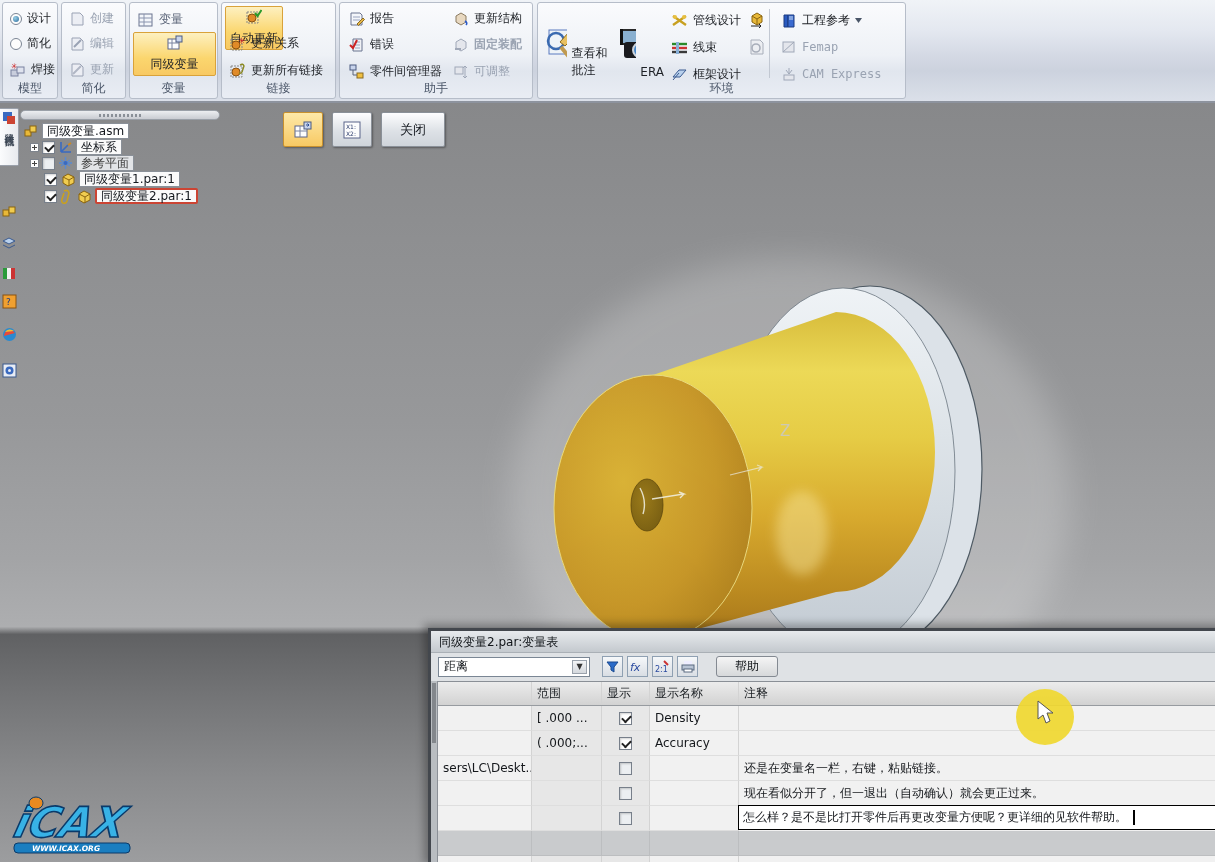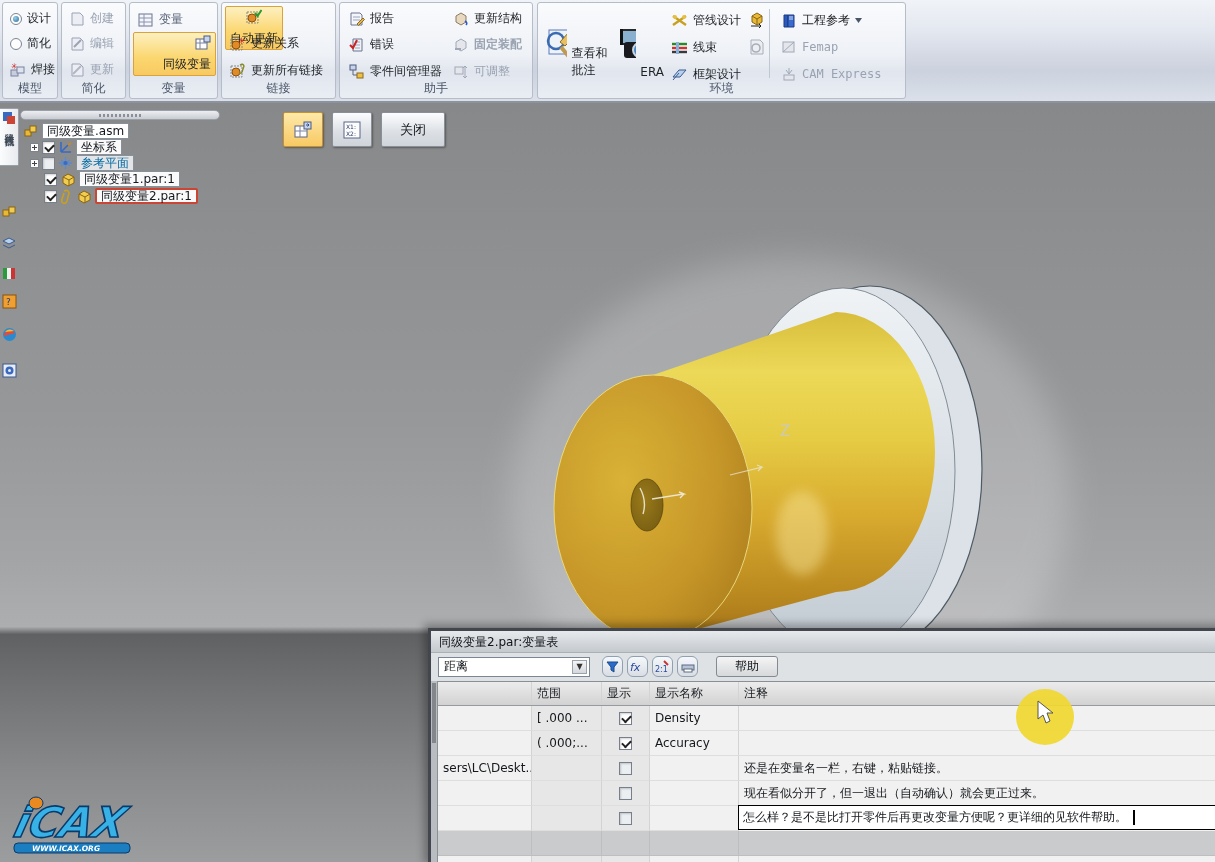--- a/index.html
+++ b/index.html
@@ -39,21 +39,21 @@
   #edge-tab .vtext { writing-mode:vertical-rl; font-size:10px; color:#3c4654; letter-spacing:1px; overflow:hidden; height:40px; }
   .edge-ic { position:absolute; left:2px; width:15px; height:15px; border-radius:2px; }
 
   
   #grip { position:absolute; left:20px; top:7px; width:200px; height:10px; border-radius:5px;
     background:linear-gradient(180deg,#eceef1,#c9ccd2); border:1px solid #9aa0a8; }
   #grip::after { content:""; position:absolute; left:78px; top:3px; width:44px; height:3px;
     background:repeating-linear-gradient(90deg,#8a9098 0 2px,transparent 2px 4px); }
   .titem { position:absolute; display:flex; align-items:center; gap:3px; font-size:12px; height:16px; }
   .tlabel { background:#fafafa; border:1px solid #8a9098; padding:0 4px; line-height:14px; height:16px; color:#14181e; white-space:nowrap; }
-  .tlabel.dis { color:#0369a1; background:#e2e4e7; }
+  .tlabel.dis { color:#404040; background:#e2e4e7; }
   .tlabel.sel { border:2px solid #cc4433; border-radius:2px; line-height:12px; }
   .expander { width:9px; height:9px; border:1px solid #7d838c; background:#fdfdfd; position:relative; flex:none; }
   .expander::before,.expander::after { content:""; position:absolute; background:#444; }
   .expander::before { left:1px; right:1px; top:3px; height:1px; }
   .expander::after { top:1px; bottom:1px; left:3px; width:1px; }
   .cb { width:13px; height:13px; border:1px solid #777f8a; background:#fff; position:relative; flex:none;
     box-shadow:inset 1px 1px 2px rgba(0,0,0,.18); }
   .cb.un { background:#eceff2; }
   .cb.checked::after { content:""; position:absolute; left:2px; top:2.5px; width:7px; height:4px;
     border-left:2px solid #222; border-bottom:2px solid #222; transform:rotate(-45deg); }
@@ -70,21 +70,21 @@
   #dialog { position:absolute; left:428px; top:628px; width:800px; height:240px;
     border-left:3px solid #43474d; border-top:3px solid #43474d; background:#dfe2e5; box-shadow:-4px -4px 8px rgba(0,0,0,.3); }
   #dlg-title { height:22px; background:linear-gradient(180deg,#e7eaed,#c4c9ce); border-bottom:1px solid #aab0b6;
     font-size:12px; color:#101418; line-height:22px; padding-left:8px; }
   #dlg-toolbar { height:27px; display:flex; align-items:center; gap:4px; padding-left:7px; background:#dfe2e5; }
   #dlg-filter { width:152px; height:20px; background:#fff; border:1px solid #7a8694; font-size:12px; color:#101418;
     display:flex; align-items:center; padding-left:5px; position:relative; }
   #dlg-filter .dd-arrow { position:absolute; right:2px; top:2px; width:15px; height:14px;
     background:linear-gradient(180deg,#f4f5f7,#d4d8dd); border:1px solid #9aa2ac; font-size:8px; color:#333;
     display:flex; align-items:center; justify-content:center; }
-  .tbtn { width:21px; height:21px; border:1px solid #8fa0b2; border-radius:6px;
+  .tbtn { width:21px; height:21px; border:1px solid #8fa0b2; border-radius:0;
     background:linear-gradient(180deg,#f6f8fa,#d9dee4); display:flex; align-items:center; justify-content:center; }
   #dlg-help { margin-left:14px; width:62px; height:21px; border:1px solid #848a92; border-radius:3px;
     background:linear-gradient(180deg,#f5f5f5,#d6d8da); font-size:12px; color:#101418; text-align:center; line-height:19px; }
   #dlg-table { position:absolute; left:6px; right:0; top:50px; bottom:0; background:#f1f1f1; border:1px solid #8a8f96; border-right:none; border-bottom:none; }
   #dlg-vscroll { position:absolute; left:0; top:50px; bottom:0; width:6px; background:#b9bdc1; }
   #dlg-vscroll .thumb { position:absolute; left:1px; top:2px; width:4px; height:60px; background:#83878c; }
   .trow { display:grid; grid-template-columns:94px 70px 48px 89px 1fr; height:25px; }
   .trow.hdr { height:24px; background:linear-gradient(180deg,#ececec,#d2d2d2); border-bottom:1px solid #979ba0; }
   .tcell { border-right:1px solid #d3d3d3; border-bottom:1px solid #dedede; font-size:12px; color:#15181c;
     display:flex; align-items:center; padding:0 5px; overflow:hidden; white-space:nowrap; }
@@ -159,21 +159,21 @@
     </div>
 
     <div class="rgroup" style="left:129px;width:89px;">
       <div class="ritem" style="left:3px;top:5px;color:#5a6478;">
         <svg class="ic" width="16" height="16">
           <rect x="1" y="2" width="13" height="12" fill="#f4f6fa" stroke="#6a7490"></rect>
           <path d="M1 6 h13 M1 10 h13 M6 2 v12" stroke="#8a94ae"></path>
           </svg>
         <span>变量</span>
         </div>
-      <div class="ritem hl" style="left:3px;top:29px;width:83px;align-items:flex-end;">
+      <div class="ritem hl" style="left:3px;top:29px;width:83px;">
         <svg class="ic" width="16" height="16">
           <rect x="1" y="4" width="11" height="10" fill="#fdfdfd" stroke="#5a648a"></rect>
           <path d="M1 8 h11 M5 4 v10" stroke="#7a84a0"></path>
             <rect x="9" y="1" width="6" height="6" fill="#c8d4ec" stroke="#4a5a80"></rect>
           </svg>
         <span>同级变量</span>
         </div>
       <div class="rgroup-label">变量</div>
     </div>
 

